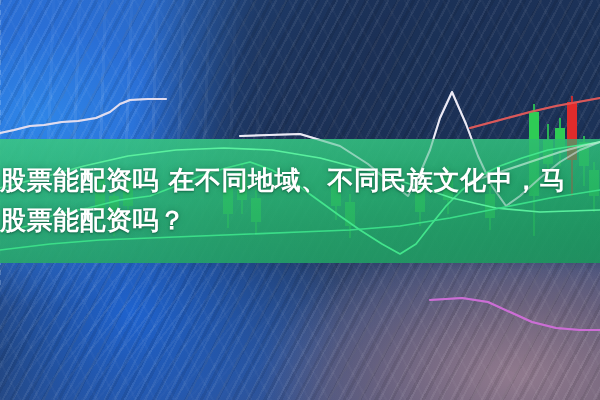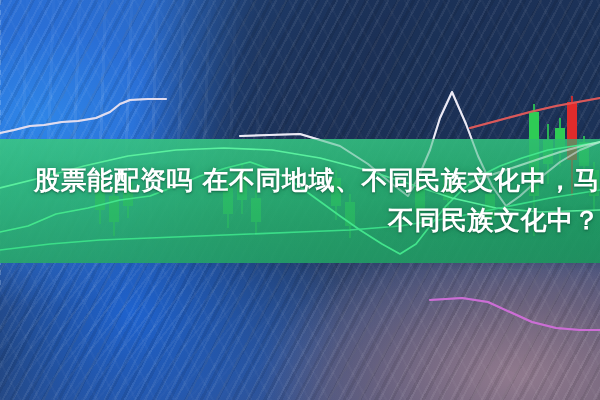--- a/index.html
+++ b/index.html
@@ -145,21 +145,21 @@
 
   
   svg.chartsvg { position: absolute; left: 0; top: 0; }
 
   
   #headline {
     position: absolute;
     left: 0;
     top: 160px;
     width: 600px;
-    text-align: right;
+    text-align: left;
     color: #ffffff;
     font-size: 26px;
     font-weight: bold;
     line-height: 40px;
     letter-spacing: .5px;
     text-shadow:
       0 1px 2px rgba(0,60,40,.55),
       0 0 6px rgba(0,70,45,.35);
     z-index: 40;
   }
@@ -337,16 +337,16 @@
       <polyline points="0,232 28,226 56,214 88,208 120,200 150,196 176,186 200,176 226,168 250,162 272,170 296,184 318,200 340,216 360,230 382,244 400,254 416,244 430,226 446,206 462,190 480,176 500,166 522,158 548,150 574,146 600,142" fill="none" stroke="#44e88e" stroke-width="1.7" stroke-linejoin="round" stroke-linecap="round" opacity="0.95"></polyline>
       <polyline points="0,188 40,178 84,166 128,156 176,150 224,148 272,150 320,158 366,170 410,184 452,198 496,208 540,212 600,210" fill="none" stroke="#5cf2a0" stroke-width="1.7" stroke-linejoin="round" stroke-linecap="round" opacity="0.95"></polyline>
       <polyline points="0,250 50,244 100,240 150,238 200,236 250,234 300,232 350,230 400,226 450,218 500,208 550,198 600,190" fill="none" stroke="#3ce08a" stroke-width="1.7" stroke-linejoin="round" stroke-linecap="round" opacity="0.95"></polyline>
       <polyline points="430,300 462,298 488,302 510,312 532,322 556,328 580,330 600,330" fill="none" stroke="#cf6fd8" stroke-width="2" stroke-linejoin="round" stroke-linecap="round" opacity="0.45"></polyline>
       <polyline points="470,182 500,172 530,162 560,152 582,146 600,142" fill="none" stroke="#ffffff" stroke-width="2" stroke-linejoin="round" stroke-linecap="round" opacity="0.45"></polyline>
       <polyline points="470,128 500,120 530,112 556,106 578,102 600,98" fill="none" stroke="#e05a5a" stroke-width="2" stroke-linejoin="round" stroke-linecap="round" opacity="0.45"></polyline>
     </svg>
 
   <div id="headline">
     <span class="ln">股票能配资吗 在不同地域、不同民族文化中，马</span>
-    <span class="ln">不同民族文化中？</span>
+    <span class="ln">股票能配资吗？</span>
   </div>
 
 </div>
 
 </body></html>

